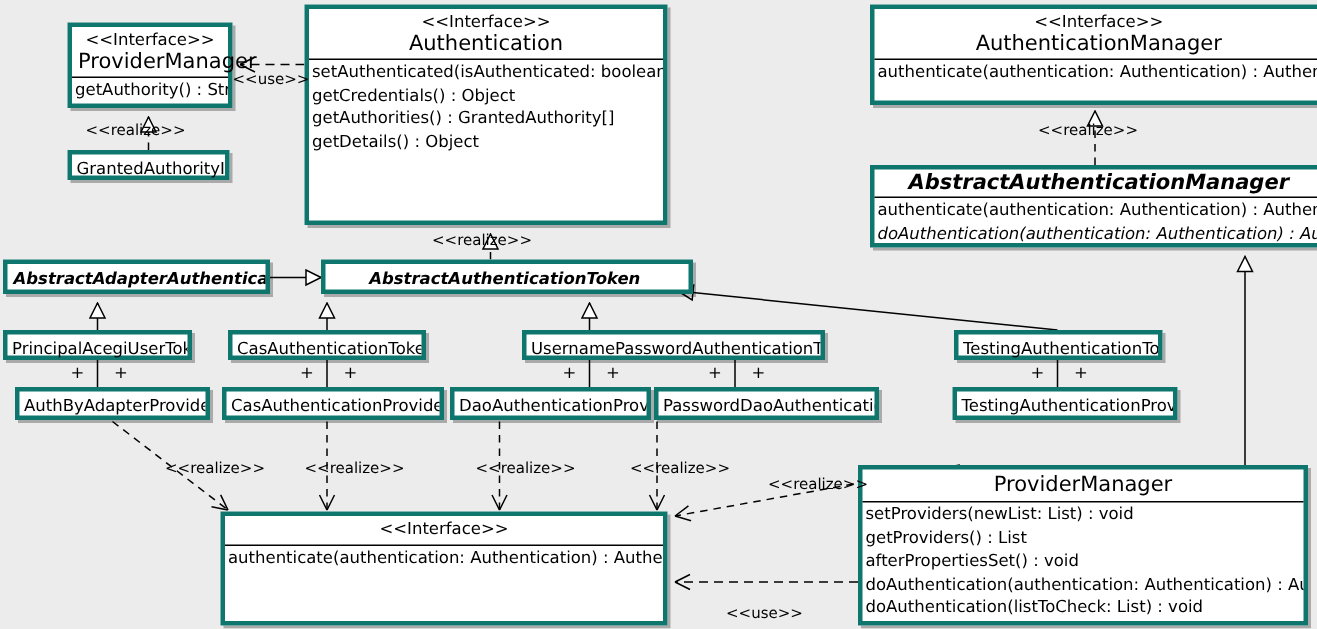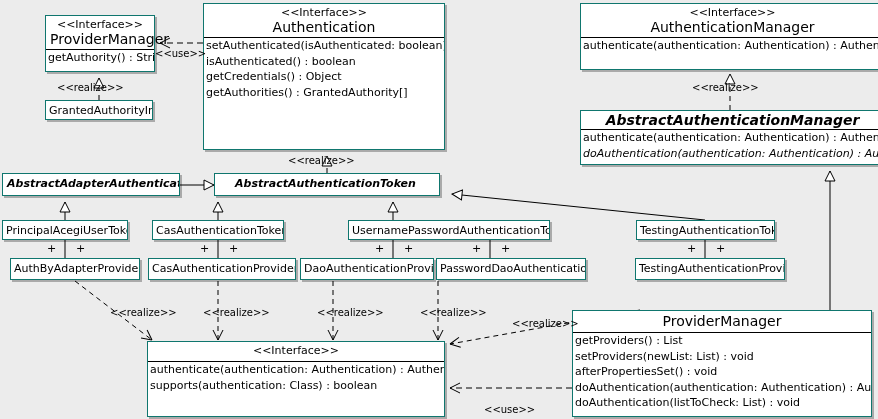--- a/index.html
+++ b/index.html
@@ -8,21 +8,21 @@
     background:#ececec;
     font-family:"DejaVu Sans","Liberation Sans",sans-serif;
     overflow:hidden;
     position:relative;
   }
   #canvas{position:absolute;left:0;top:0;width:878px;height:419px;}
   svg.links{position:absolute;left:0;top:0;width:878px;height:419px;pointer-events:none;}
   .node{
     position:absolute;
     background:#ffffff;
-    border:1px solid #0f766e;
+    border:3px solid #0f766e;
     box-sizing:border-box;
     box-shadow:2px 2px 0 rgba(0,0,0,0.28);
     z-index:5;
   }
   .hdr{
     padding:2px 4px 3px 4px;
     text-align:center;
     line-height:14px;
   }
   .stereo{font-size:11px;display:block;}
@@ -127,23 +127,23 @@
   </div>
   <div class="lbl" style="left:57px;top:82px;">&lt;&lt;realize&gt;&gt;</div>
 
   <div class="node" style="left:203px;top:3px;width:242px;height:147px;">
     <div class="hdr">
       <span class="stereo">&lt;&lt;Interface&gt;&gt;</span>
       <span class="cname">Authentication</span>
     </div>
     <div class="ops sep">
       <div class="op">setAuthenticated(isAuthenticated: boolean) : void</div>
-      <div class="op">isAuthenticated() : boolean</div>
       <div class="op">getCredentials() : Object</div>
       <div class="op">getAuthorities() : GrantedAuthority[]</div>
+      <div class="op">getDetails() : Object</div>
     </div>
   </div>
   <div class="lbl" style="left:155px;top:48px;">&lt;&lt;use&gt;&gt;</div>
   <div class="lbl" style="left:288px;top:155px;">&lt;&lt;realize&gt;&gt;</div>
 
   <div class="node" style="left:580px;top:3px;width:305px;height:67px;">
     <div class="hdr">
       <span class="stereo">&lt;&lt;Interface&gt;&gt;</span>
       <span class="cname">AuthenticationManager</span>
     </div>
@@ -160,21 +160,21 @@
     <div class="ops sep">
       <div class="op">authenticate(authentication: Authentication) : Authentication</div>
       <div class="op abstract">doAuthentication(authentication: Authentication) : Authentication</div>
     </div>
   </div>
 
   <div class="node" style="left:2px;top:173px;width:178px;height:23px;">
     <div class="simple abstract">AbstractAdapterAuthenticationToken</div>
   </div>
 
-  <div class="node" style="left:214px;top:173px;width:226px;height:23px;">
+  <div class="node" style="left:214px;top:173px;width:248px;height:23px;">
     <div class="simple abstract" style="text-align:center;padding-left:0;">AbstractAuthenticationToken</div>
   </div>
 
   <div class="node" style="left:2px;top:220px;width:126px;height:20px;">
     <div class="simple">PrincipalAcegiUserToken</div>
   </div>
   <div class="node" style="left:152px;top:220px;width:132px;height:20px;">
     <div class="simple">CasAuthenticationToken</div>
   </div>
   <div class="node" style="left:348px;top:220px;width:202px;height:20px;">
@@ -217,30 +217,29 @@
   <div class="lbl" style="left:420px;top:307px;">&lt;&lt;realize&gt;&gt;</div>
   <div class="lbl" style="left:512px;top:318px;">&lt;&lt;realize&gt;&gt;</div>
   <div class="lbl" style="left:484px;top:404px;">&lt;&lt;use&gt;&gt;</div>
 
   <div class="node" style="left:147px;top:341px;width:298px;height:76px;">
     <div class="hdr">
       <span class="stereo">&lt;&lt;Interface&gt;&gt;</span>
     </div>
     <div class="ops sep">
       <div class="op">authenticate(authentication: Authentication) : Authentication</div>
-      <div class="op">supports(authentication: Class) : boolean</div>
     </div>
   </div>
 
   <div class="node" style="left:572px;top:310px;width:300px;height:107px;">
     <div class="hdr" style="padding:3px 4px 4px 4px;">
       <span class="cname">ProviderManager</span>
     </div>
     <div class="ops sep">
+      <div class="op">setProviders(newList: List) : void</div>
       <div class="op">getProviders() : List</div>
-      <div class="op">setProviders(newList: List) : void</div>
       <div class="op">afterPropertiesSet() : void</div>
       <div class="op">doAuthentication(authentication: Authentication) : Authentication</div>
       <div class="op">doAuthentication(listToCheck: List) : void</div>
     </div>
   </div>
 
 </div>
 
 </body></html>

